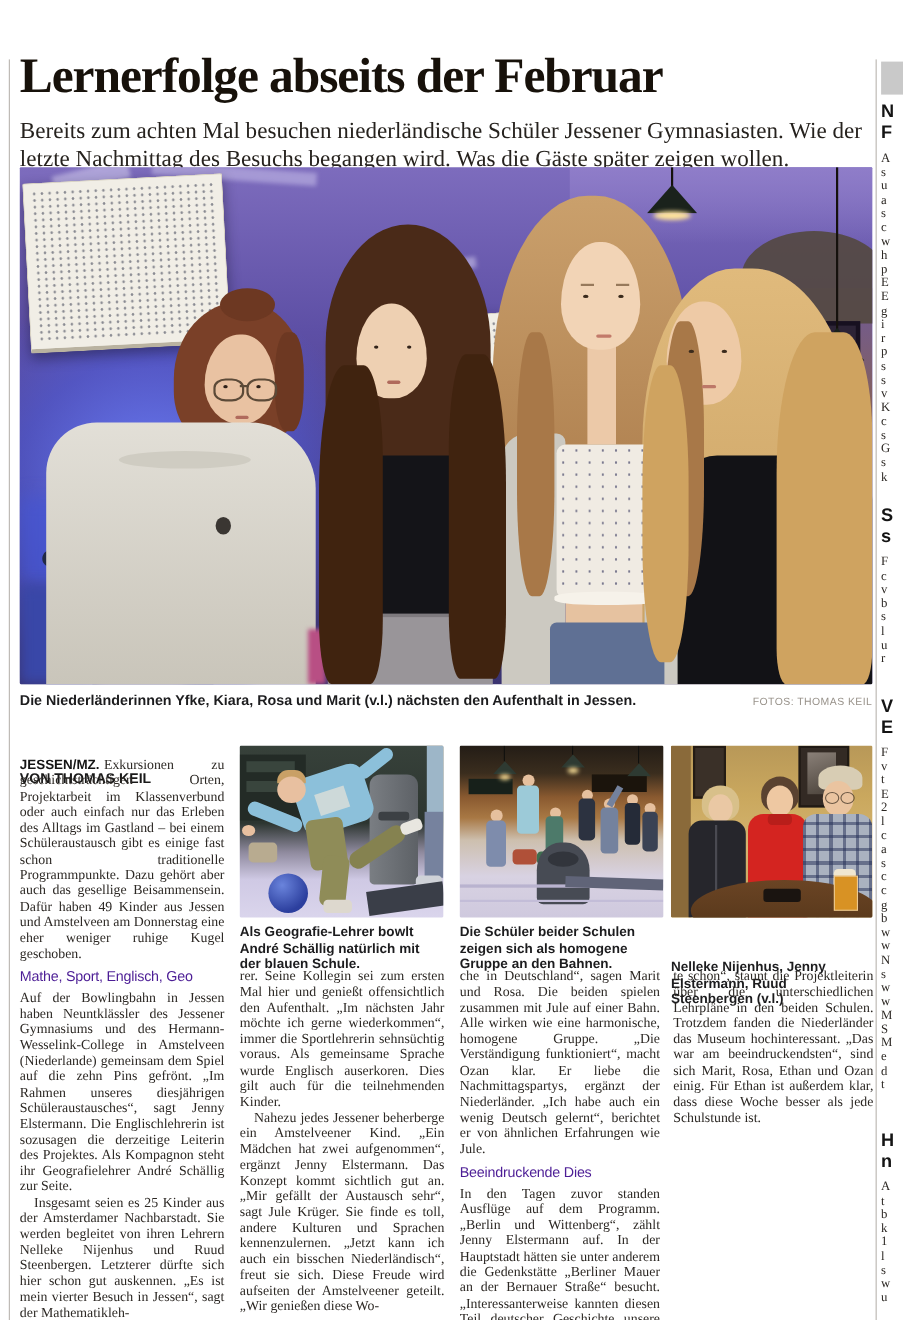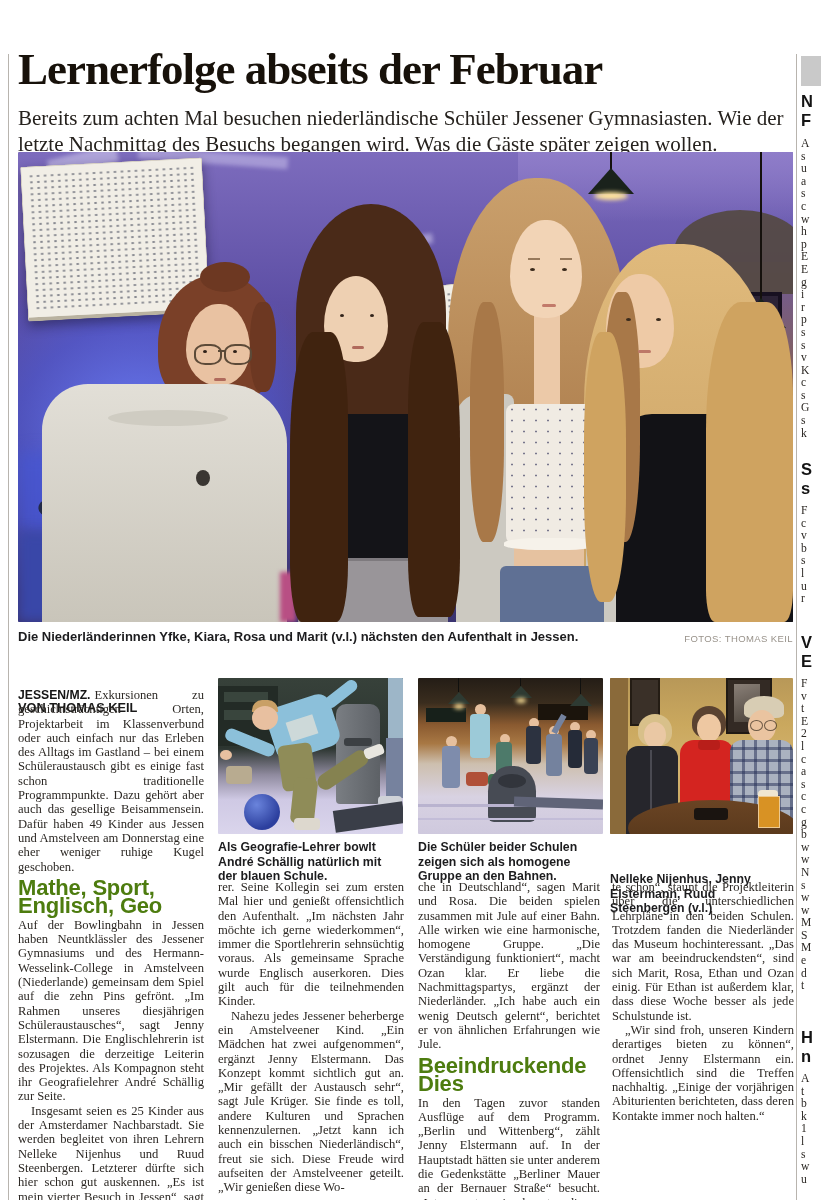--- a/index.html
+++ b/index.html
@@ -20,22 +20,22 @@
            font-weight:bold;font-size:12.3px;line-height:14.6px;color:#1c1c1e;}
   .credit{position:absolute;font-family:"Liberation Sans",sans-serif;
           font-size:9.5px;letter-spacing:.4px;color:#98928a;}
   .byline{position:absolute;left:18px;top:700px;font-family:"Liberation Sans",sans-serif;
           font-weight:bold;font-size:12.8px;color:#191919;}
   
   .col{position:absolute;top:880px;font-size:12.6px;line-height:14.3px;
        text-align:justify;color:#2c2824;}
   .col p{margin:0;}
   .col p.ind{text-indent:13px;}
-  .subhead{font-family:"Liberation Sans",sans-serif;font-weight:bold;
-           font-size:22px;line-height:18px;letter-spacing:-.2px;color:#4d7c0f;
+  .subhead{font-family:"Liberation Sans",sans-serif;font-weight:normal;
+           font-size:13px;line-height:18px;letter-spacing:-.2px;color:#4c1d95;
            margin:5px 0 3px 0;text-align:left;}
   .leadin{font-family:"Liberation Sans",sans-serif;font-weight:bold;
           font-size:12.2px;margin-right:4px;color:#141414;}
   
   .sliver{position:absolute;left:801px;width:40px;white-space:pre-line;}
   .sliver.h{font-family:"Liberation Sans",sans-serif;font-weight:bold;
             font-size:16.5px;line-height:19px;color:#141414;}
   .sliver.b{font-size:11.6px;line-height:12.6px;color:#2c2824;}
   
   .scr{position:absolute;background:#f1eee6;border:1px solid #d9d3c3;
@@ -266,21 +266,20 @@
   <p>rer. Seine Kollegin sei zum ersten Mal hier und genießt offensichtlich den Aufenthalt. „Im nächsten Jahr möchte ich gerne wiederkommen“, immer die Sportlehrerin sehnsüchtig voraus. Als gemeinsame Sprache wurde Englisch auserkoren. Dies gilt auch für die teilnehmenden Kinder.</p>
   <p class="ind">Nahezu jedes Jessener beherberge ein Amstelveener Kind. „Ein Mädchen hat zwei aufgenommen“, ergänzt Jenny Elstermann. Das Konzept kommt sichtlich gut an. „Mir gefällt der Austausch sehr“, sagt Jule Krüger. Sie finde es toll, andere Kulturen und Sprachen kennenzulernen. „Jetzt kann ich auch ein bisschen Niederländisch“, freut sie sich. Diese Freude wird aufseiten der Amstelveener geteilt. „Wir genießen diese Wo-</p>
 </div>
 <div class="col" style="left:418px;top:880px;width:182px;">
   <p>che in Deutschland“, sagen Marit und Rosa. Die beiden spielen zusammen mit Jule auf einer Bahn. Alle wirken wie eine harmonische, homogene Gruppe. „Die Verständigung funktioniert“, macht Ozan klar. Er liebe die Nachmittagspartys, ergänzt der Niederländer. „Ich habe auch ein wenig Deutsch gelernt“, berichtet er von ähnlichen Erfahrungen wie Jule.</p>
   <h2 class="subhead">Beeindruckende Dies</h2>
   <p>In den Tagen zuvor standen Ausflüge auf dem Programm. „Berlin und Wittenberg“, zählt Jenny Elstermann auf. In der Hauptstadt hätten sie unter anderem die Gedenkstätte „Berliner Mauer an der Bernauer Straße“ besucht. „Interessanterweise kannten diesen Teil deutscher Geschichte unsere Gäs-</p>
 </div>
 <div class="col" style="left:612px;top:880px;width:182px;">
   <p>te schon“, staunt die Projektleiterin über die unterschiedlichen Lehrpläne in den beiden Schulen. Trotzdem fanden die Niederländer das Museum hochinteressant. „Das war am beeindruckendsten“, sind sich Marit, Rosa, Ethan und Ozan einig. Für Ethan ist außerdem klar, dass diese Woche besser als jede Schulstunde ist.</p>
-  <p class="ind">„Wir sind froh, unseren Kindern derartiges bieten zu können“, ordnet Jenny Elstermann ein. Offensichtlich sind die Treffen nachhaltig. „Einige der vorjährigen Abiturienten berichteten, dass deren Kontakte immer noch halten.“</p>
 </div>
 
 <div class="abs" style="left:801px;top:56px;width:20px;height:30px;background:#c9c9c9;"></div>
 <div class="sliver h" style="top:92px;">N
 F</div>
 <div class="sliver b" style="top:138px;">A
 s
 u
 a
 s

